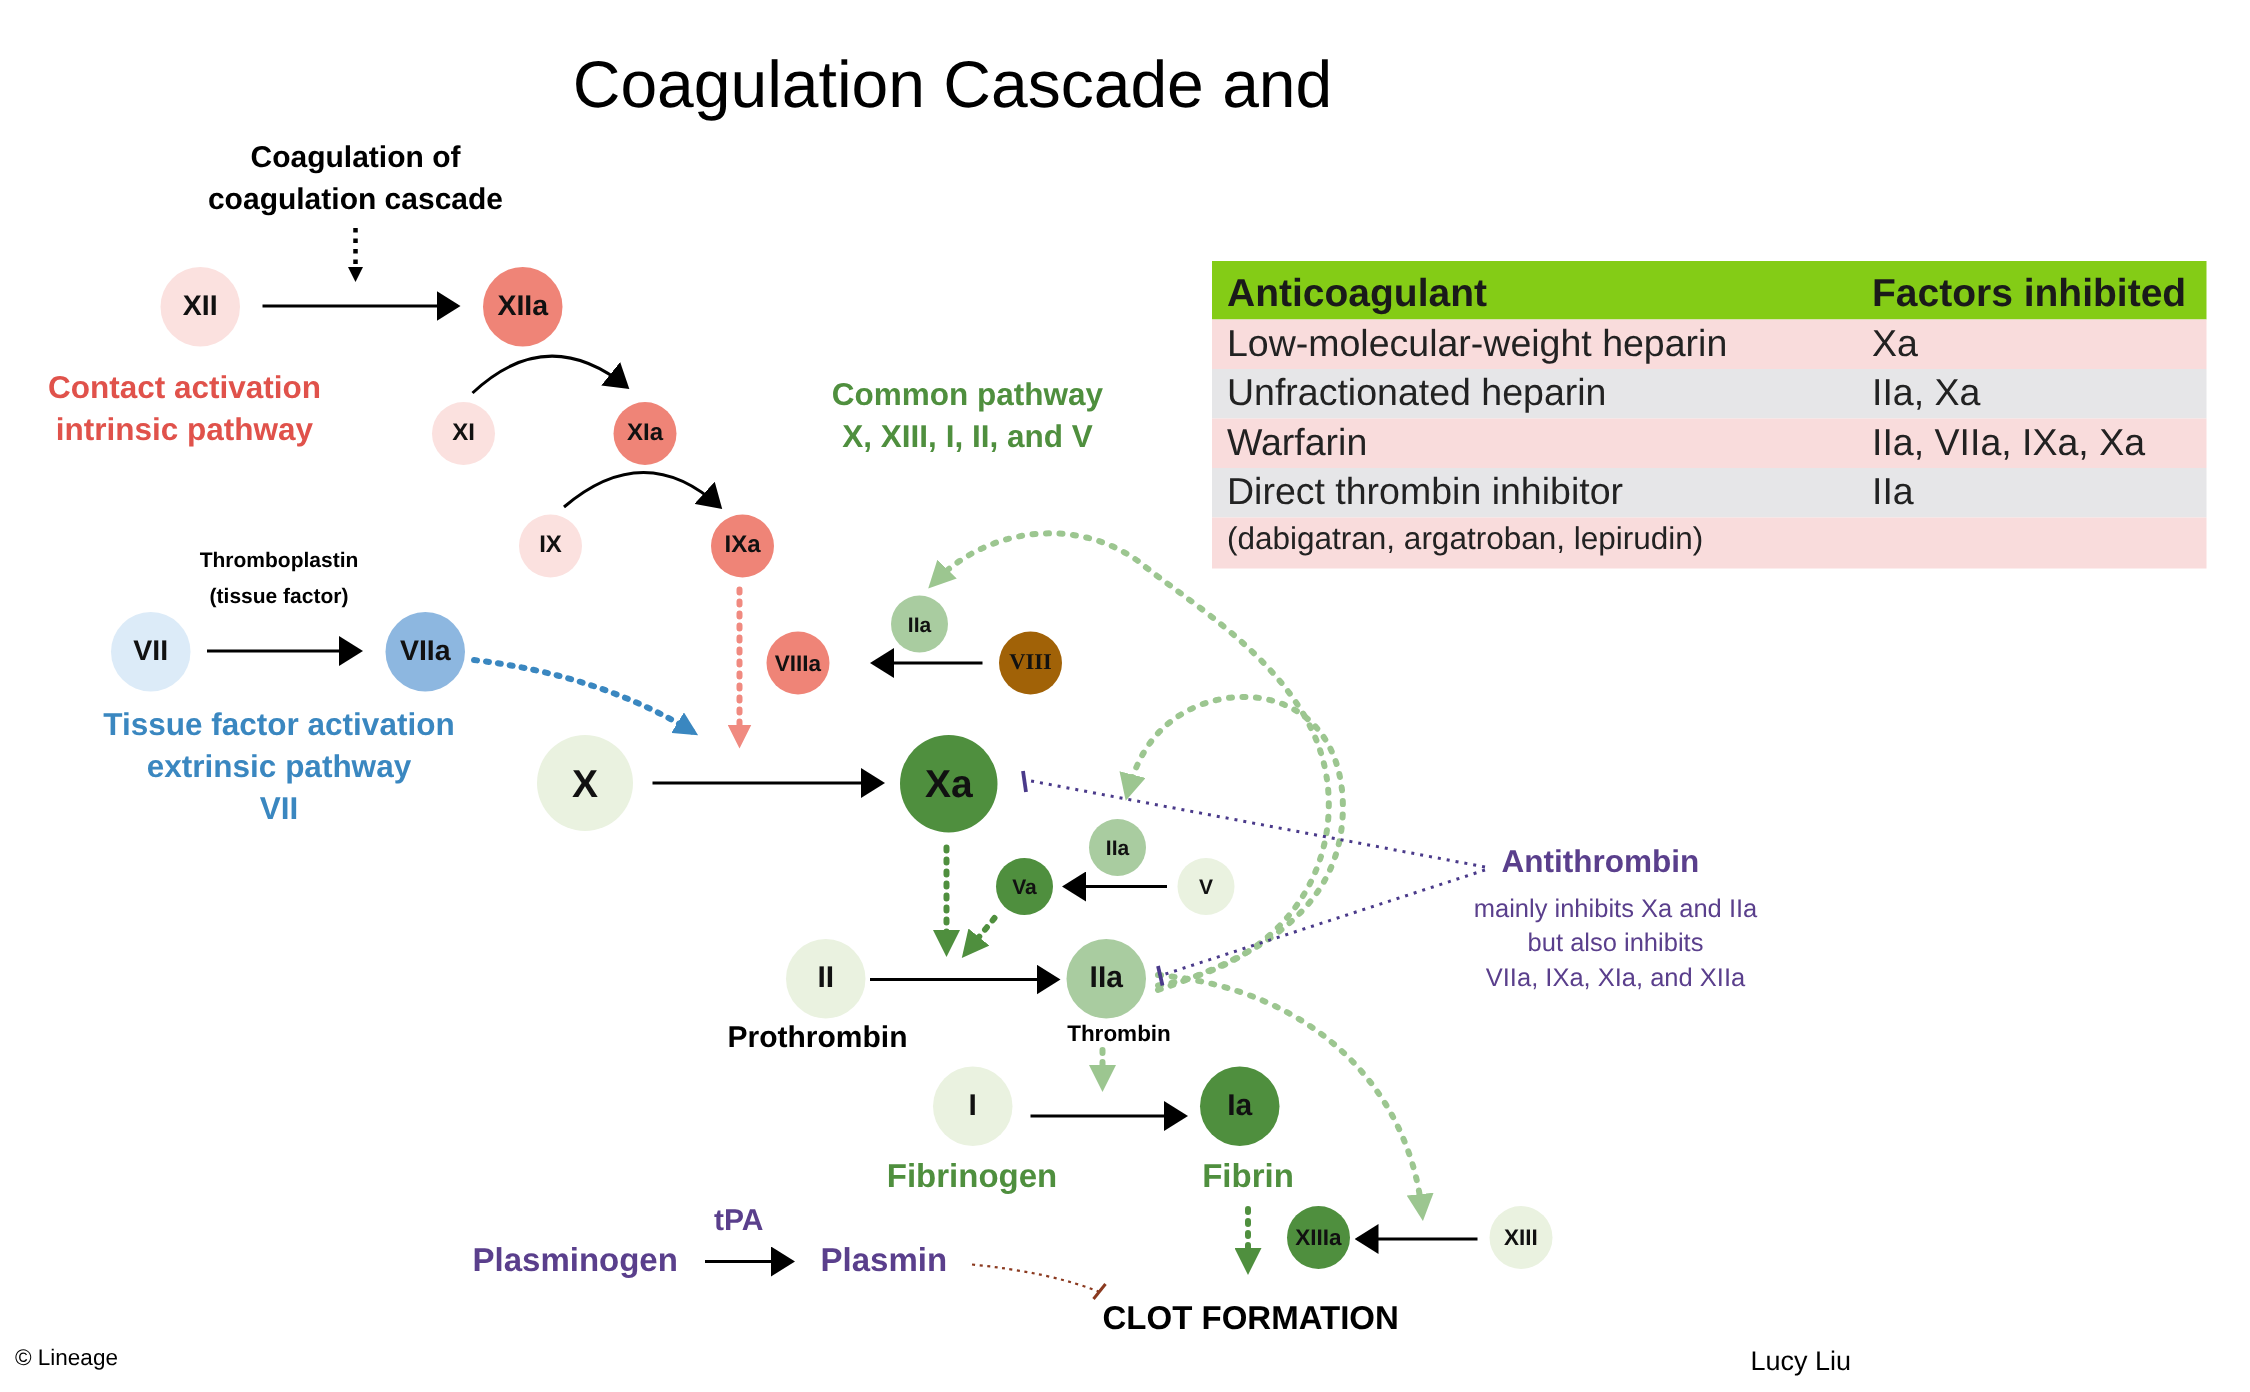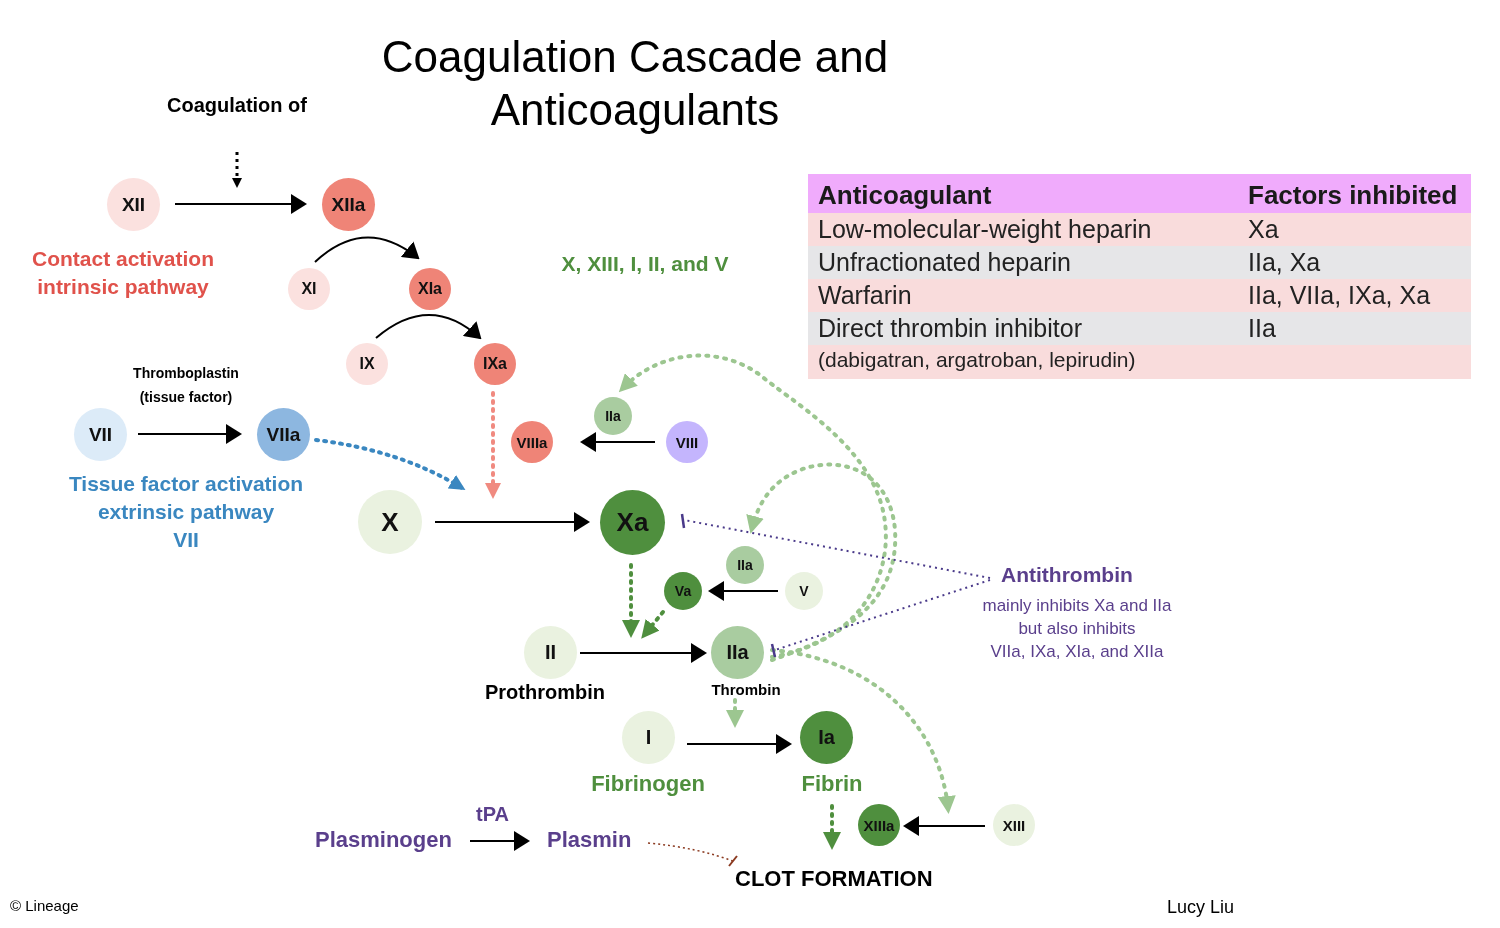--- a/index.html
+++ b/index.html
@@ -8,21 +8,21 @@
   .t { position: absolute; white-space: nowrap; }
   .title { left: 300px; width: 670px; top: 30px; text-align: center; font-size: 44px; line-height: 53px; color: #000; }
   .bold { font-weight: bold; }
   .center { text-align: center; }
   .red { color: #e0524b; }
   .blue { color: #3a87c0; }
   .green { color: #4f8f3e; }
   .purple { color: #5a3f8c; }
   .node { position: absolute; border-radius: 50%; display: flex; align-items: center; justify-content: center; font-weight: bold; color: #111; }
   table.anti { position: absolute; left: 808px; top: 174px; width: 663px; border-collapse: collapse; font-family: "Liberation Sans", sans-serif; }
-  table.anti th { background: #f0abfc; font-size: 26px; text-align: left; padding: 6px 10px 2px 10px; font-weight: bold; color: #1a1a1a; }
+  table.anti th { background: #84cc16; font-size: 26px; text-align: left; padding: 6px 10px 2px 10px; font-weight: bold; color: #1a1a1a; }
   table.anti td { font-size: 25px; padding: 0 10px; height: 33px; color: #222; }
   table.anti tr.pink td { background: #f9dcdc; }
   table.anti tr.grey td { background: #e6e6e8; }
   table.anti td.sub { font-size: 21px; height: 30px; padding-bottom: 4px; }
 </style>
 </head>
 <body>
 
 <svg id="diagram" width="1500" height="928" viewBox="0 0 1500 928">
   <defs>
@@ -90,58 +90,59 @@
   <path d="M772,650 C880,660 940,730 948,808" fill="none" stroke="#9cc690" stroke-width="4" stroke-dasharray="2 7" stroke-linecap="round" marker-end="url(#ah-lgreen)"></path>
 
   <line x1="990" y1="578" x2="684" y2="520" stroke="#4a3a8a" stroke-width="2" stroke-dasharray="2 4"></line>
   <line x1="682" y1="514" x2="684" y2="528" stroke="#4a3a8a" stroke-width="2.5"></line>
   <line x1="990" y1="580" x2="775" y2="650" stroke="#4a3a8a" stroke-width="2" stroke-dasharray="2 4"></line>
   <line x1="772" y1="644" x2="775" y2="657" stroke="#4a3a8a" stroke-width="2.5"></line>
 </svg>
 
 <div class="t title">
   <div>Coagulation Cascade and</div>
-  <div>Anticoagulants</div>
 </div>
 
 <div class="t bold center" style="left:107px;top:91px;width:260px;font-size:20px;line-height:28px;">
   <div>Coagulation of</div>
+  <div>coagulation cascade</div>
 </div>
 
 <div class="t bold center red" style="left:3px;top:245px;width:240px;font-size:21px;line-height:28px;">
   <div>Contact activation</div>
   <div>intrinsic pathway</div>
 </div>
 
 <div class="t bold center" style="left:86px;top:361px;width:200px;font-size:14px;line-height:24px;">
   <div>Thromboplastin</div>
   <div>(tissue factor)</div>
 </div>
 
 <div class="t bold center blue" style="left:46px;top:470px;width:280px;font-size:21px;line-height:28px;">
   <div>Tissue factor activation</div>
   <div>extrinsic pathway</div>
   <div>VII</div>
 </div>
 
 <div class="t bold center green" style="left:520px;top:250px;width:250px;font-size:21px;line-height:28px;">
+  <div>Common pathway</div>
   <div>X, XIII, I, II, and V</div>
 </div>
 
 <div class="node" style="left:107px;top:178px;width:53px;height:53px;background:#fbe1df;font-size:19px;">XII</div>
 <div class="node" style="left:322px;top:178px;width:53px;height:53px;background:#ef8477;font-size:19px;">XIIa</div>
 <div class="node" style="left:288px;top:268px;width:42px;height:42px;background:#fbe1df;font-size:16px;">XI</div>
 <div class="node" style="left:409px;top:268px;width:42px;height:42px;background:#ef8477;font-size:16px;">XIa</div>
 <div class="node" style="left:346px;top:343px;width:42px;height:42px;background:#fbe1df;font-size:16px;">IX</div>
 <div class="node" style="left:474px;top:343px;width:42px;height:42px;background:#ef8477;font-size:16px;">IXa</div>
 <div class="node" style="left:74px;top:408px;width:53px;height:53px;background:#dcebf8;font-size:19px;">VII</div>
 <div class="node" style="left:257px;top:408px;width:53px;height:53px;background:#8db7e0;font-size:19px;">VIIa</div>
 <div class="node" style="left:594px;top:397px;width:38px;height:38px;background:#a9cca0;font-size:14px;">IIa</div>
 <div class="node" style="left:511px;top:421px;width:42px;height:42px;background:#ef8477;font-size:15px;">VIIIa</div>
-<div class="node" style="left:666px;top:421px;width:42px;height:42px;background:#c4b5fd;font-size:15px;">VIII</div>
+<div class="node" style="left:666px;top:421px;width:42px;height:42px;background:#a16207;font-size:15px;font-family:Liberation Serif, serif;">VIII</div>
 <div class="node" style="left:358px;top:490px;width:64px;height:64px;background:#eaf2e0;font-size:26px;">X</div>
 <div class="node" style="left:600px;top:490px;width:65px;height:65px;background:#4f8f3e;font-size:26px;">Xa</div>
 <div class="node" style="left:726px;top:546px;width:38px;height:38px;background:#a9cca0;font-size:14px;">IIa</div>
 <div class="node" style="left:664px;top:572px;width:38px;height:38px;background:#4f8f3e;font-size:14px;">Va</div>
 <div class="node" style="left:785px;top:572px;width:38px;height:38px;background:#eaf2e0;font-size:14px;">V</div>
 <div class="node" style="left:524px;top:626px;width:53px;height:53px;background:#eaf2e0;font-size:20px;">II</div>
 <div class="node" style="left:711px;top:626px;width:53px;height:53px;background:#a9cca0;font-size:20px;">IIa</div>
 <div class="node" style="left:622px;top:711px;width:53px;height:53px;background:#eaf2e0;font-size:20px;">I</div>
 <div class="node" style="left:800px;top:711px;width:53px;height:53px;background:#4f8f3e;font-size:20px;">Ia</div>
 <div class="node" style="left:858px;top:804px;width:42px;height:42px;background:#4f8f3e;font-size:15px;">XIIIa</div>

